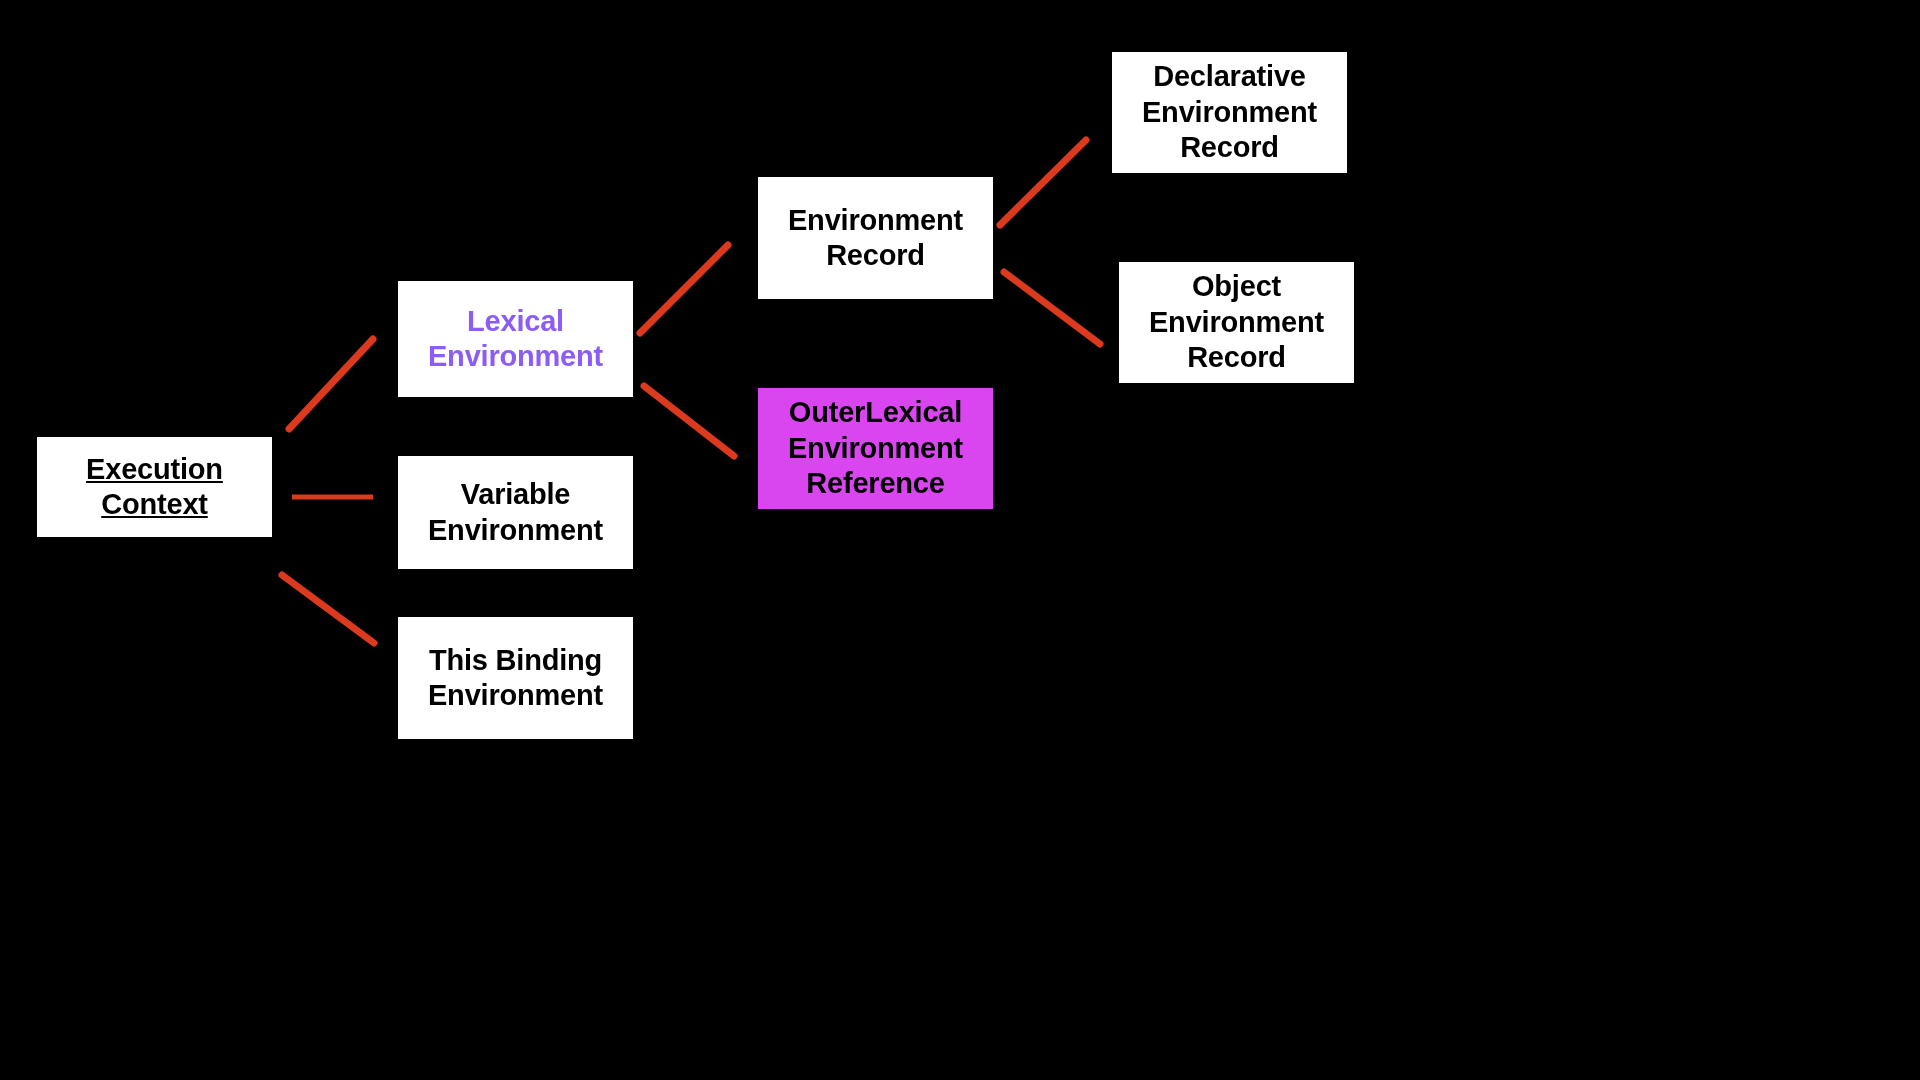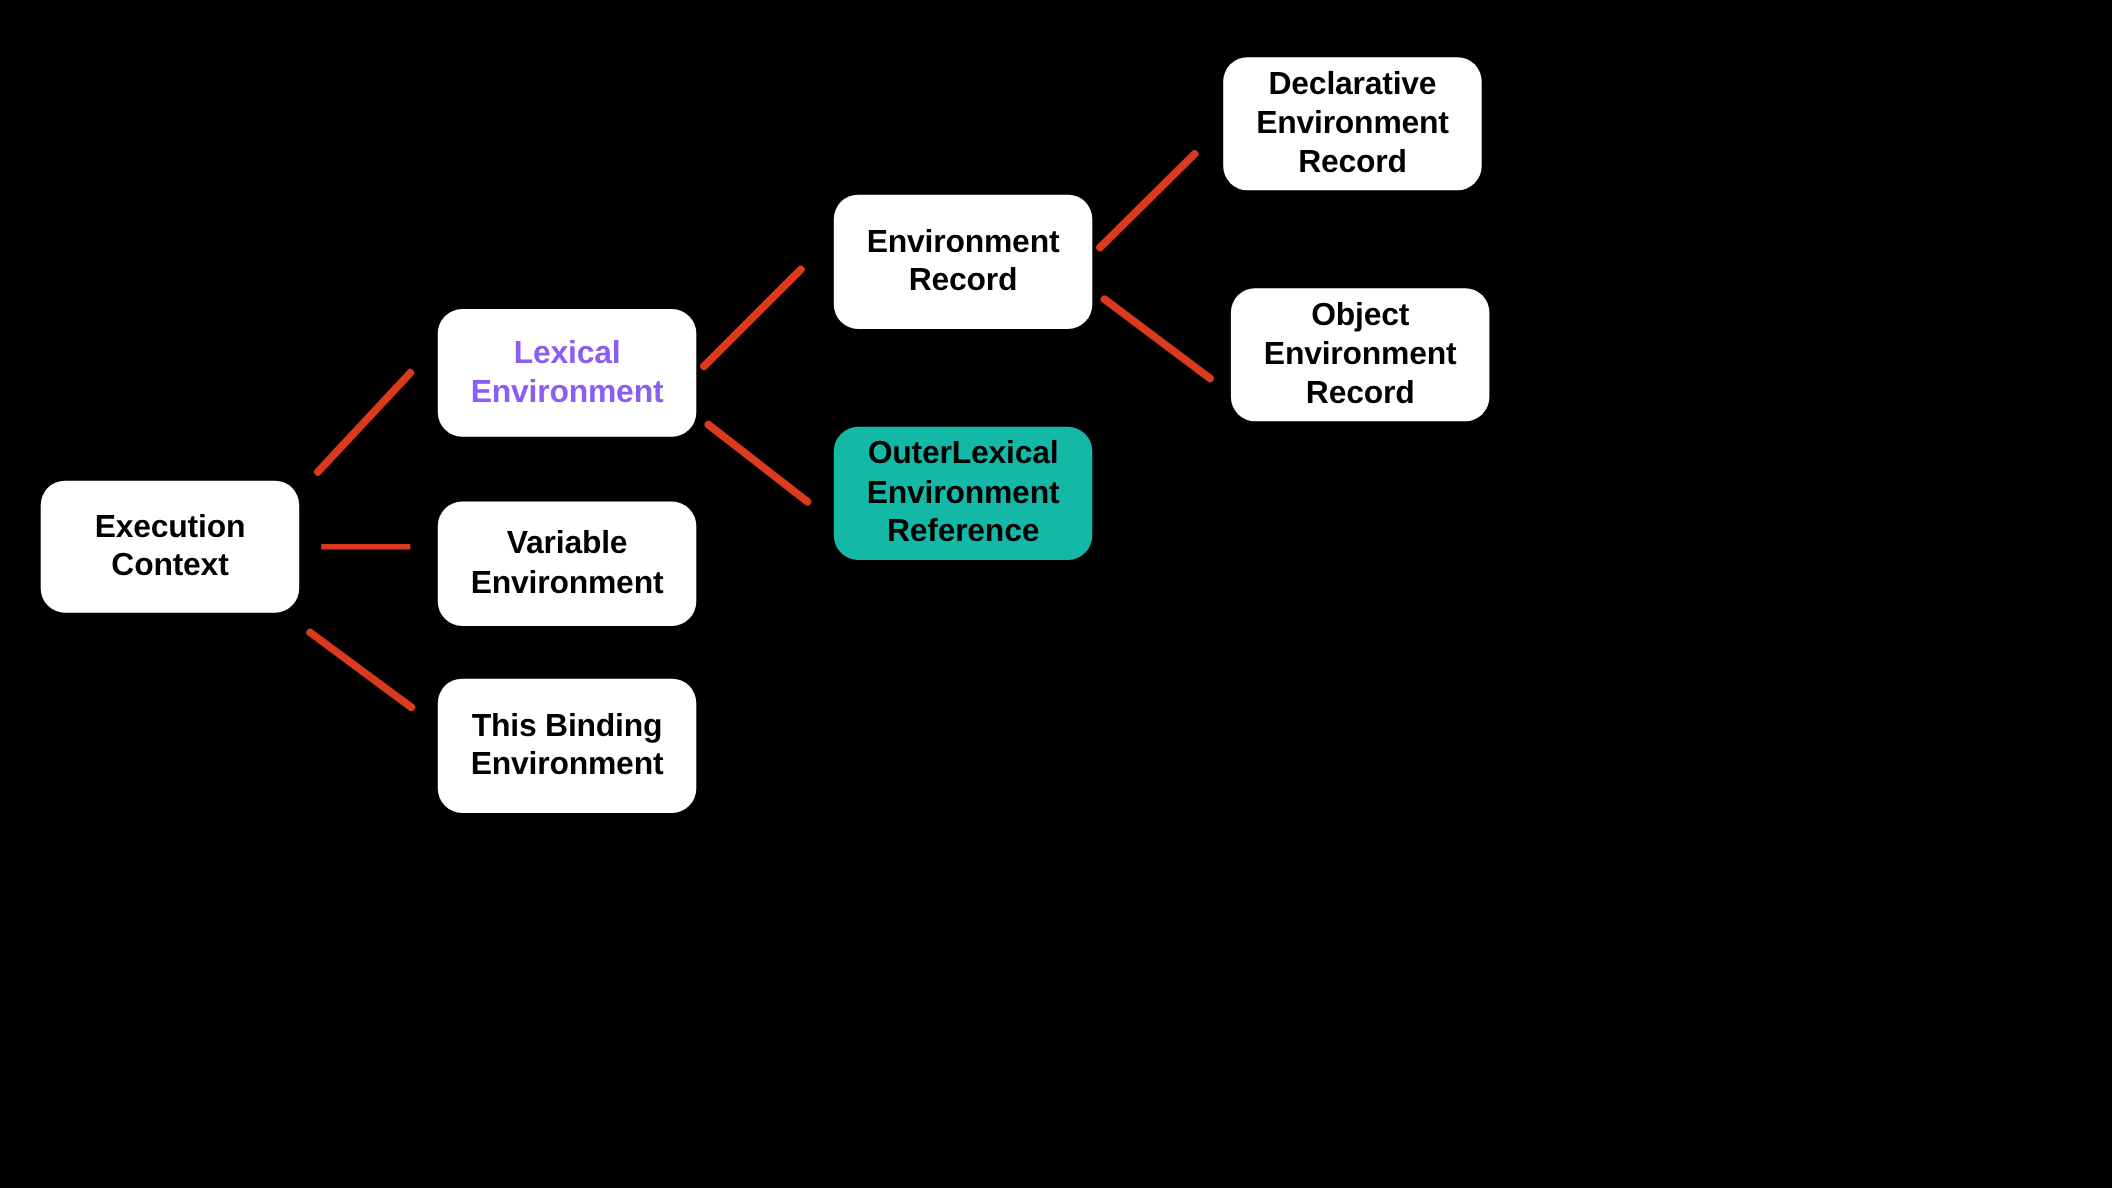--- a/index.html
+++ b/index.html
@@ -36,24 +36,23 @@
     justify-content: center;
     text-align: center;
     font-weight: bold;
     font-size: 29px;
     line-height: 1.22;
     letter-spacing: -0.2px;
     font-family: "Liberation Sans", sans-serif;
     padding: 2px 0;
     white-space: pre-line;
     z-index: 2;
-    border-radius: 22px;
   }
   
-  #node-execution-context   { left: 37px;   top: 437px; width: 235px; height: 120px; }
+  #node-execution-context   { left: 37px;   top: 437px; width: 235px; height: 100px; text-decoration: underline; }
   #node-lexical-environment { left: 398px;  top: 281px; width: 235px; height: 116px; }
   #node-variable-environment{ left: 398px;  top: 428px; width: 235px; height: 113px; margin-top: 28px; }
   #node-this-binding-environment { left: 398px; top: 575px; width: 235px; height: 122px; }
   #node-environment-record  { left: 758px;  top: 177px; width: 235px; height: 122px; }
   #node-outer-lexical-environment-reference { left: 758px; top: 388px; width: 235px; height: 121px; }
   #node-declarative-environment-record { left: 1112px; top: 52px; width: 235px; height: 121px; }
   #node-object-environment-record { left: 1119px; top: 262px; width: 235px; height: 121px; }
 </style>
 </head>
 <body>
@@ -78,21 +77,21 @@
 
   <div class="node-box" id="node-variable-environment" style="background: rgb(255, 255, 255); color: rgb(0, 0, 0);">Variable
 Environment</div>
 
   <div class="node-box" id="node-this-binding-environment" style="background: rgb(255, 255, 255); color: rgb(0, 0, 0); margin-top: 42px;">This Binding
 Environment</div>
 
   <div class="node-box" id="node-environment-record" style="background: rgb(255, 255, 255); color: rgb(0, 0, 0);">Environment
 Record</div>
 
-  <div class="node-box" id="node-outer-lexical-environment-reference" style="background: #14b8a6; color: rgb(0, 0, 0);">OuterLexical
+  <div class="node-box" id="node-outer-lexical-environment-reference" style="background: #d946ef; color: rgb(0, 0, 0);">OuterLexical
 Environment
 Reference</div>
 
   <div class="node-box" id="node-declarative-environment-record" style="background: rgb(255, 255, 255); color: rgb(0, 0, 0);">Declarative
 Environment
 Record</div>
 
   <div class="node-box" id="node-object-environment-record" style="background: rgb(255, 255, 255); color: rgb(0, 0, 0);">Object
 Environment
 Record</div>

